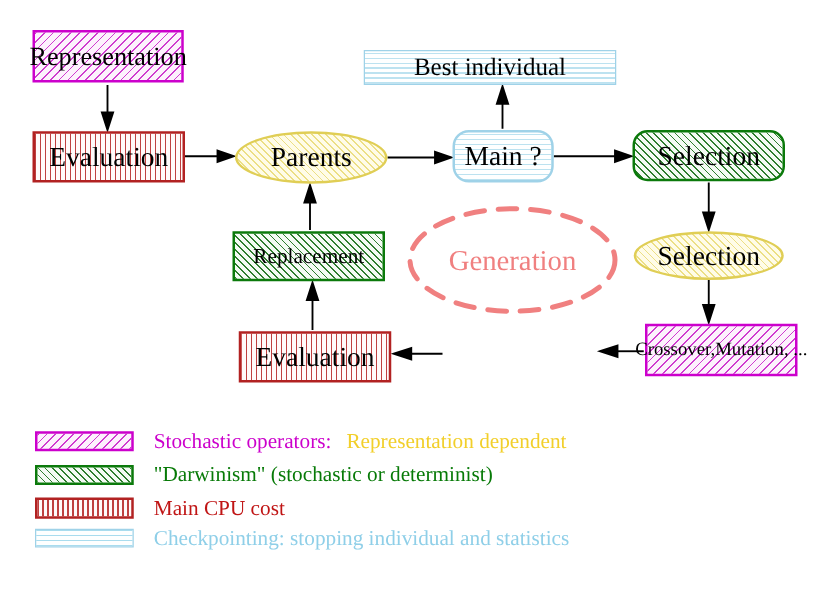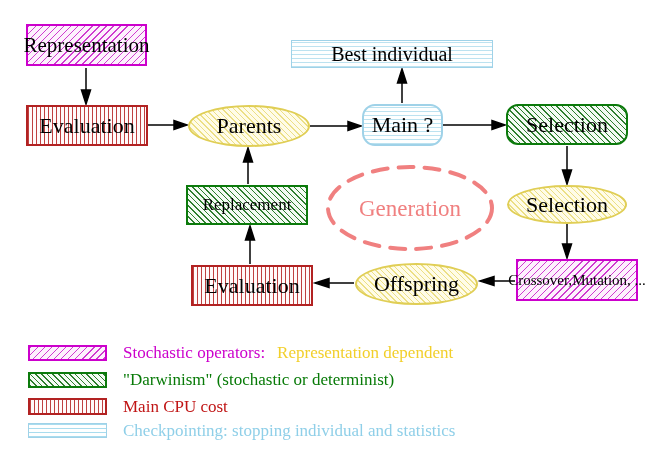--- a/index.html
+++ b/index.html
@@ -159,23 +159,20 @@
 
   <div class="node ellipse-yellow" id="node-genitors">
     <span>Selection</span>
   </div>
 
   <div class="node hatch-magenta" id="node-crossover">
     <span>Crossover,</span>
     <span>Mutation, ...</span>
   </div>
 
-  <div class="node ellipse-yellow" id="node-offspring">
-    <span>Offspring</span>
-  </div>
 
   <div class="node stripes-red" id="node-evaluation-bottom">
     <span>Evaluation</span>
   </div>
 
   <div class="node hatch-green" id="node-replacement">
     <span>Replacement</span>
   </div>
 
   <div id="label-generation">

